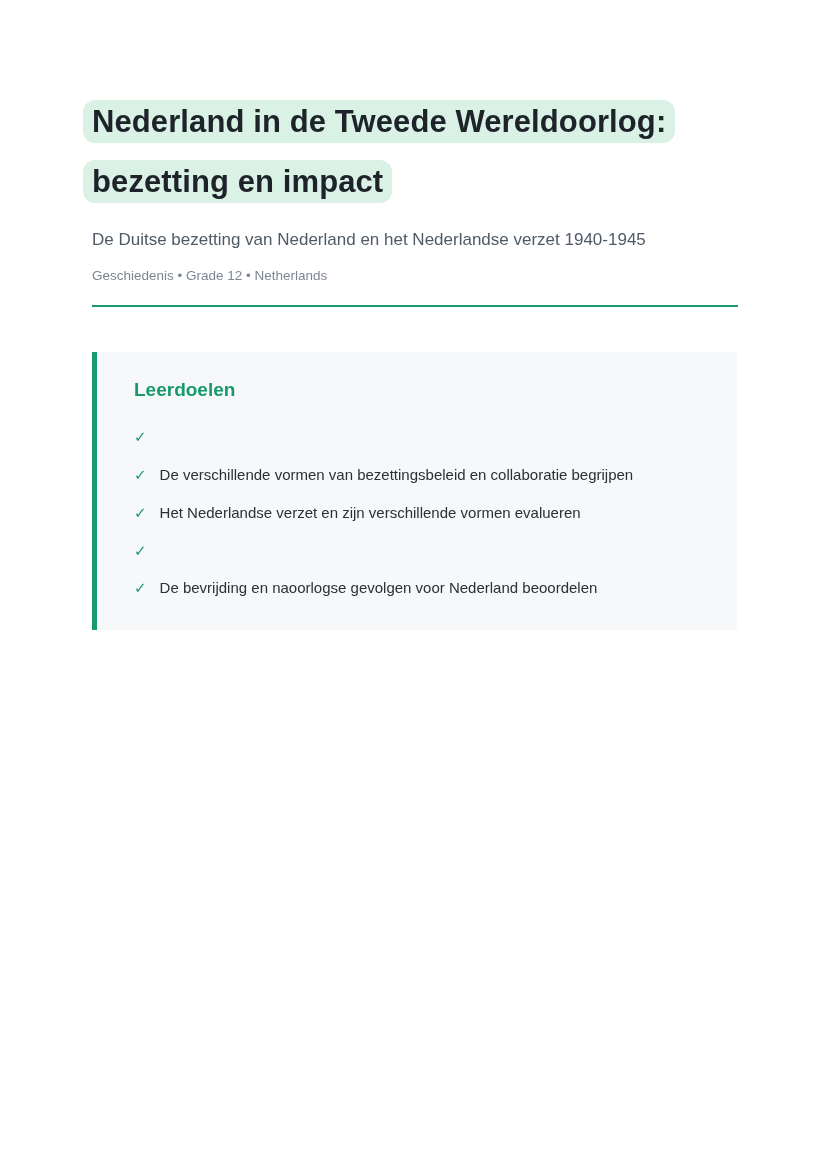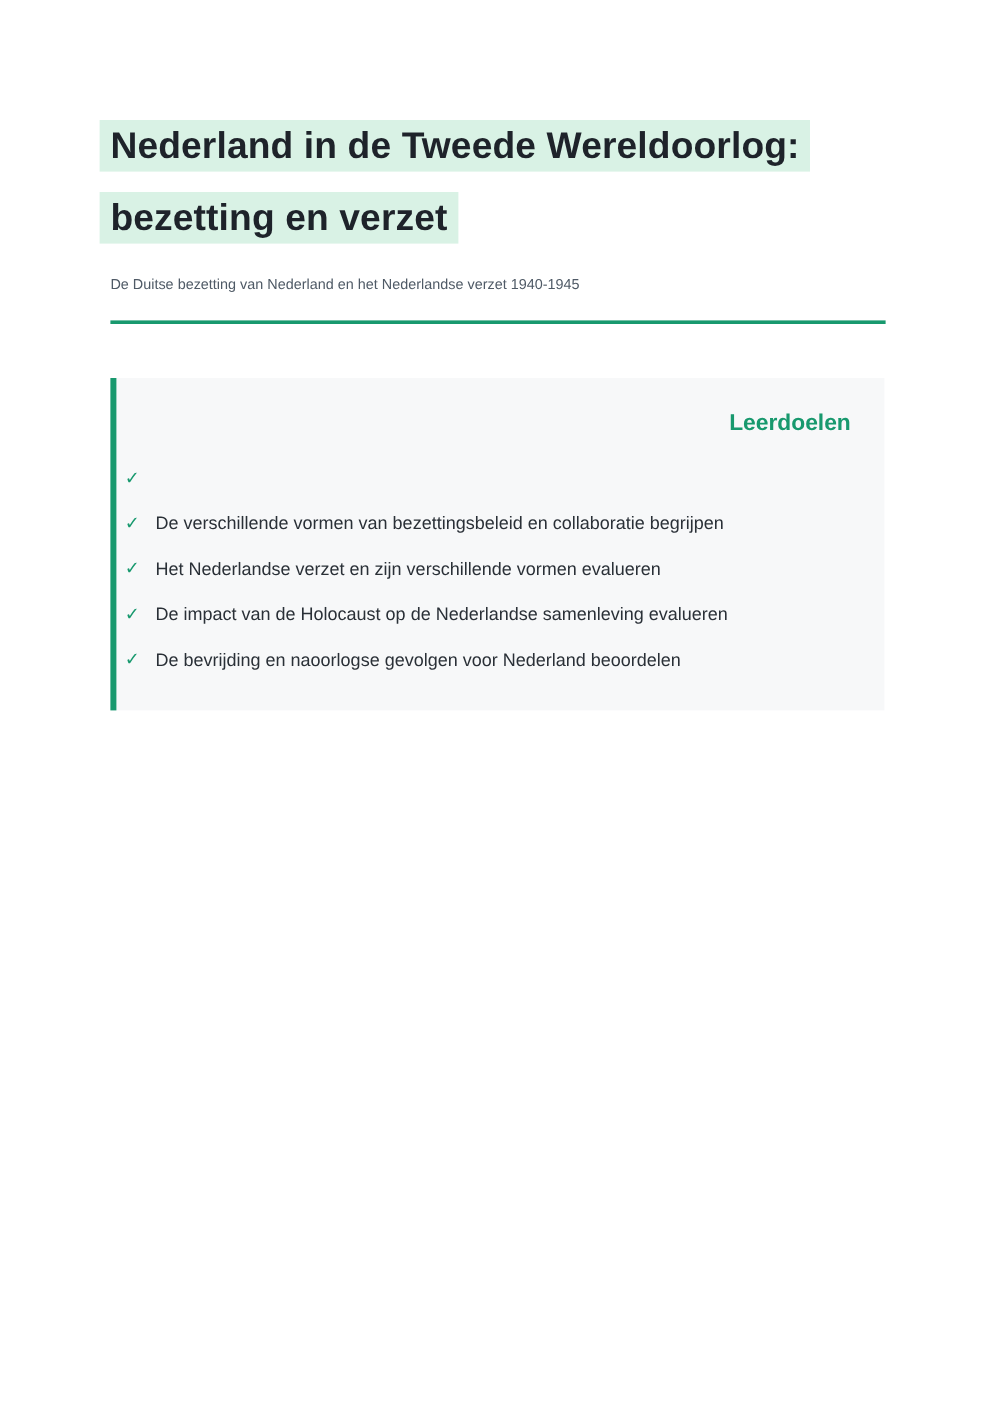--- a/index.html
+++ b/index.html
@@ -33,48 +33,48 @@
     letter-spacing: 0.1px;
   }
   .doc-title .hl {
     display: block;
     width: fit-content;
     max-width: 650px;
     background: var(--highlight-mint);
     line-height: 1;
     padding: 6px 9px;
     margin-left: -9px;
+    border-radius: 12px;
   }
   .doc-title .hl + .hl { margin-top: 17px; }
   
   .doc-subtitle {
     margin-top: 26px;
-    font-size: 12px;
+    font-size: 17px;
     line-height: 1.35;
     color: var(--subtitle-text);
   }
   .doc-meta {
     margin-top: 16px;
     font-size: 13.5px;
     color: var(--meta-text);
   }
   .accent-rule {
     border: none;
     height: 2.5px;
     background: var(--accent-green);
     margin-top: 22px;
   }
   
   .objectives-box {
     margin-top: 45px;
     background: var(--box-bg);
     border-left: 5px solid var(--accent-green);
-    padding: 27px 28px 32px 7px;
+    padding: 27px 28px 32px 37px;
     width: 645px;
-    text-align: right;
   }
   .objectives-heading {
     font-size: 19px;
     font-weight: 700;
     color: var(--accent-green);
   }
   .objectives-list {
     list-style: none;
     margin-top: 27px;
   }
@@ -97,43 +97,43 @@
   }
 </style>
 </head>
 <body>
 
 <div class="content">
 
   <header>
     <h1 class="doc-title">
       <span class="hl">Nederland in de Tweede Wereldoorlog:</span>
-      <span class="hl">bezetting en verzet</span>
+      <span class="hl">bezetting en impact</span>
     </h1>
     <p class="doc-subtitle">De Duitse bezetting van Nederland en het Nederlandse verzet 1940-1945</p>
+    <p class="doc-meta">Geschiedenis • Grade 12 • Netherlands</p>
     <hr class="accent-rule">
   </header>
 
   <section class="objectives-box">
     <h2 class="objectives-heading">Leerdoelen</h2>
     <ul class="objectives-list">
       <li class="objective-item">
         <span class="check">✓</span>
       </li>
       <li class="objective-item">
         <span class="check">✓</span>
         <span>De verschillende vormen van bezettingsbeleid en collaboratie begrijpen</span>
       </li>
       <li class="objective-item">
         <span class="check">✓</span>
         <span>Het Nederlandse verzet en zijn verschillende vormen evalueren</span>
       </li>
       <li class="objective-item">
         <span class="check">✓</span>
-        <span>De impact van de Holocaust op de Nederlandse samenleving evalueren</span>
       </li>
       <li class="objective-item">
         <span class="check">✓</span>
         <span>De bevrijding en naoorlogse gevolgen voor Nederland beoordelen</span>
       </li>
     </ul>
   </section>
 
 </div>
 

